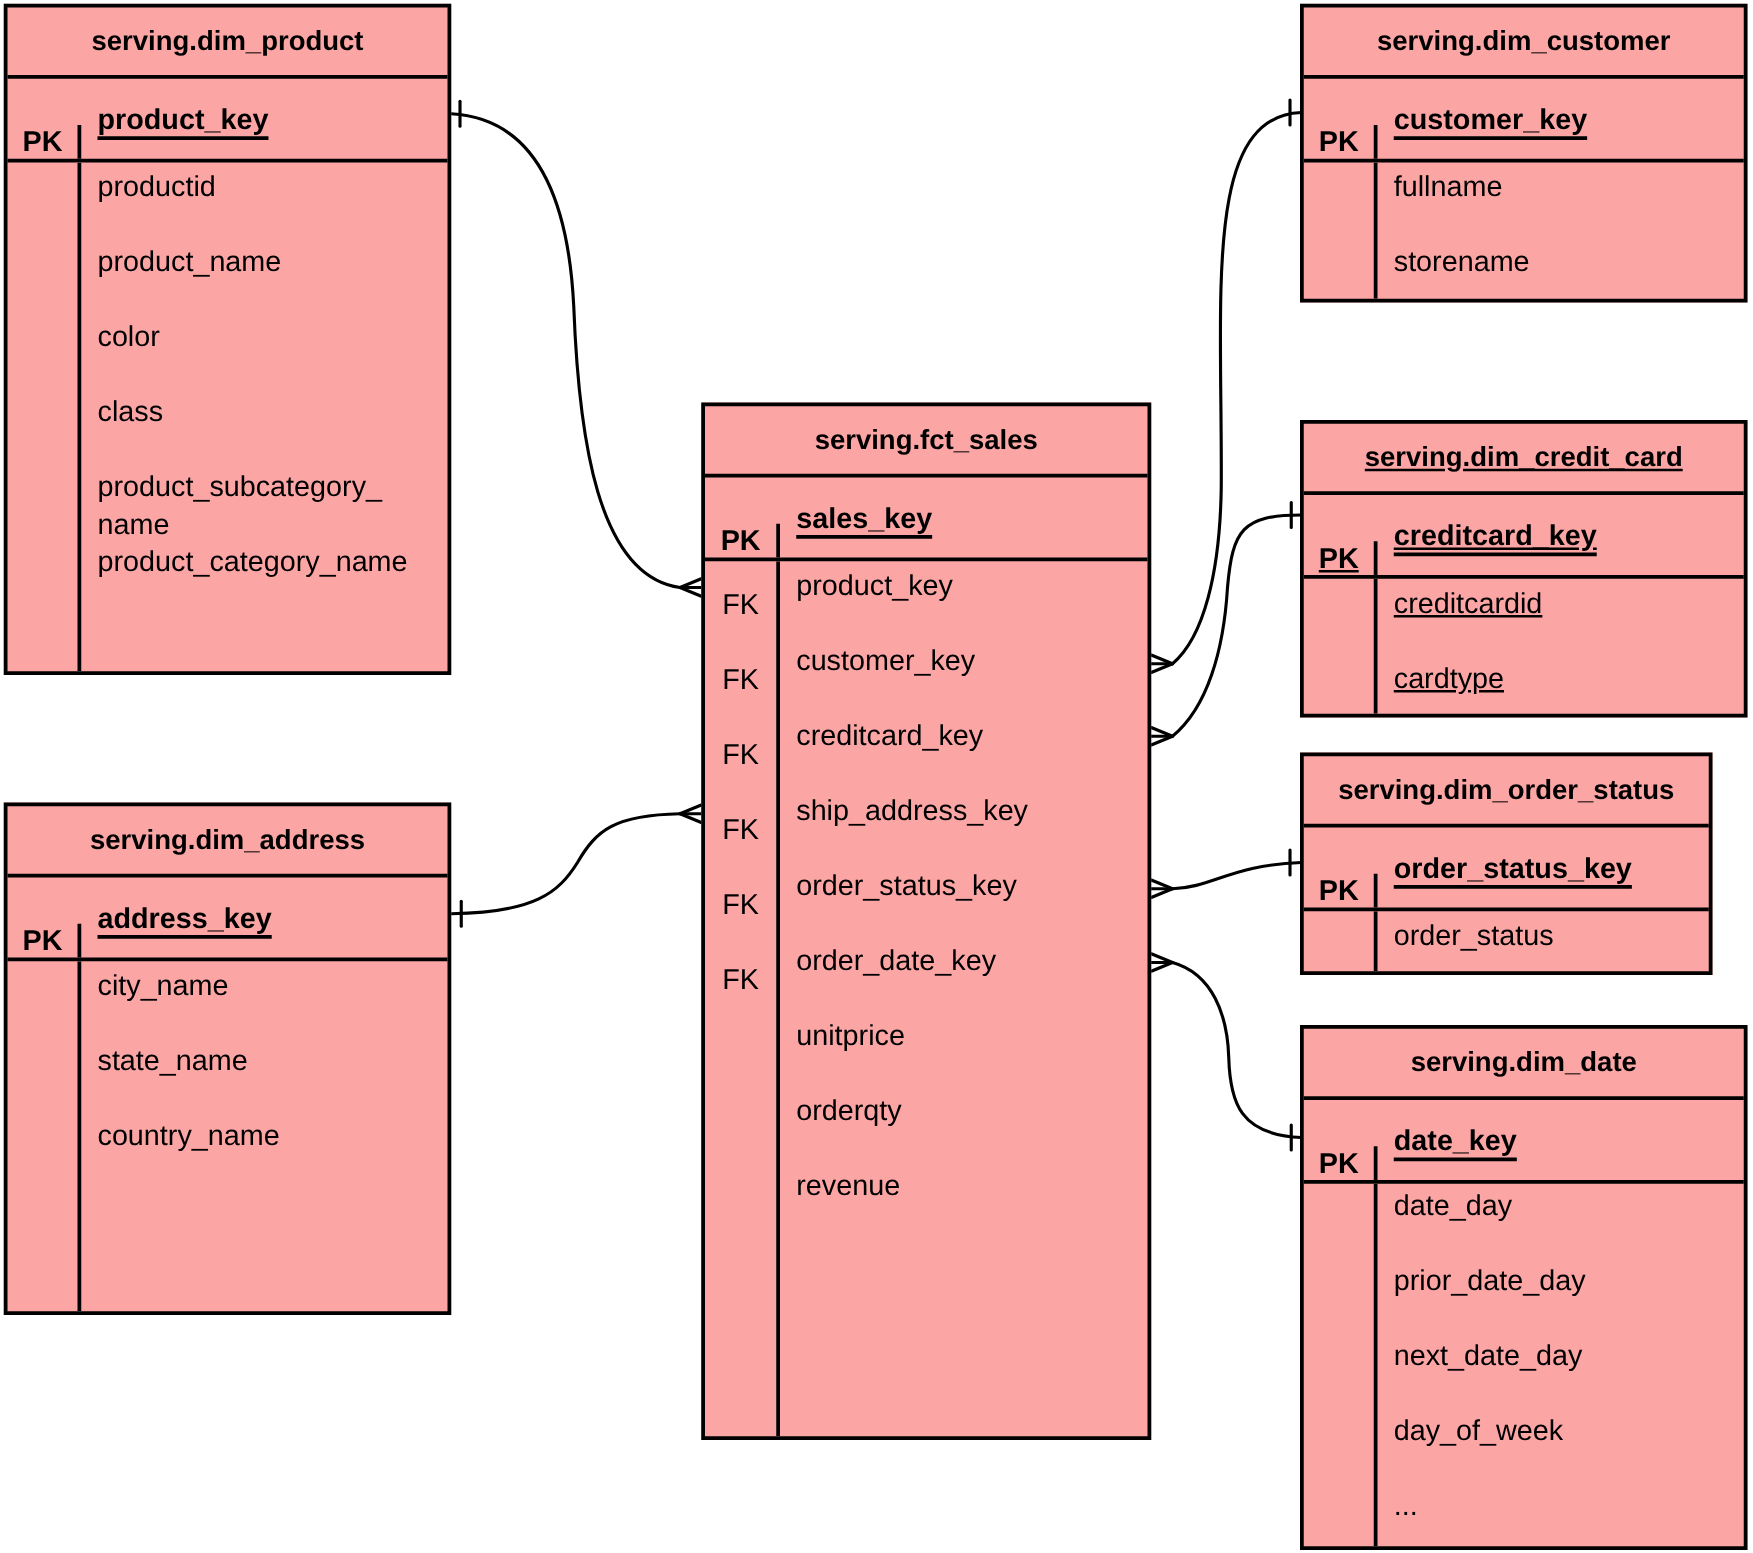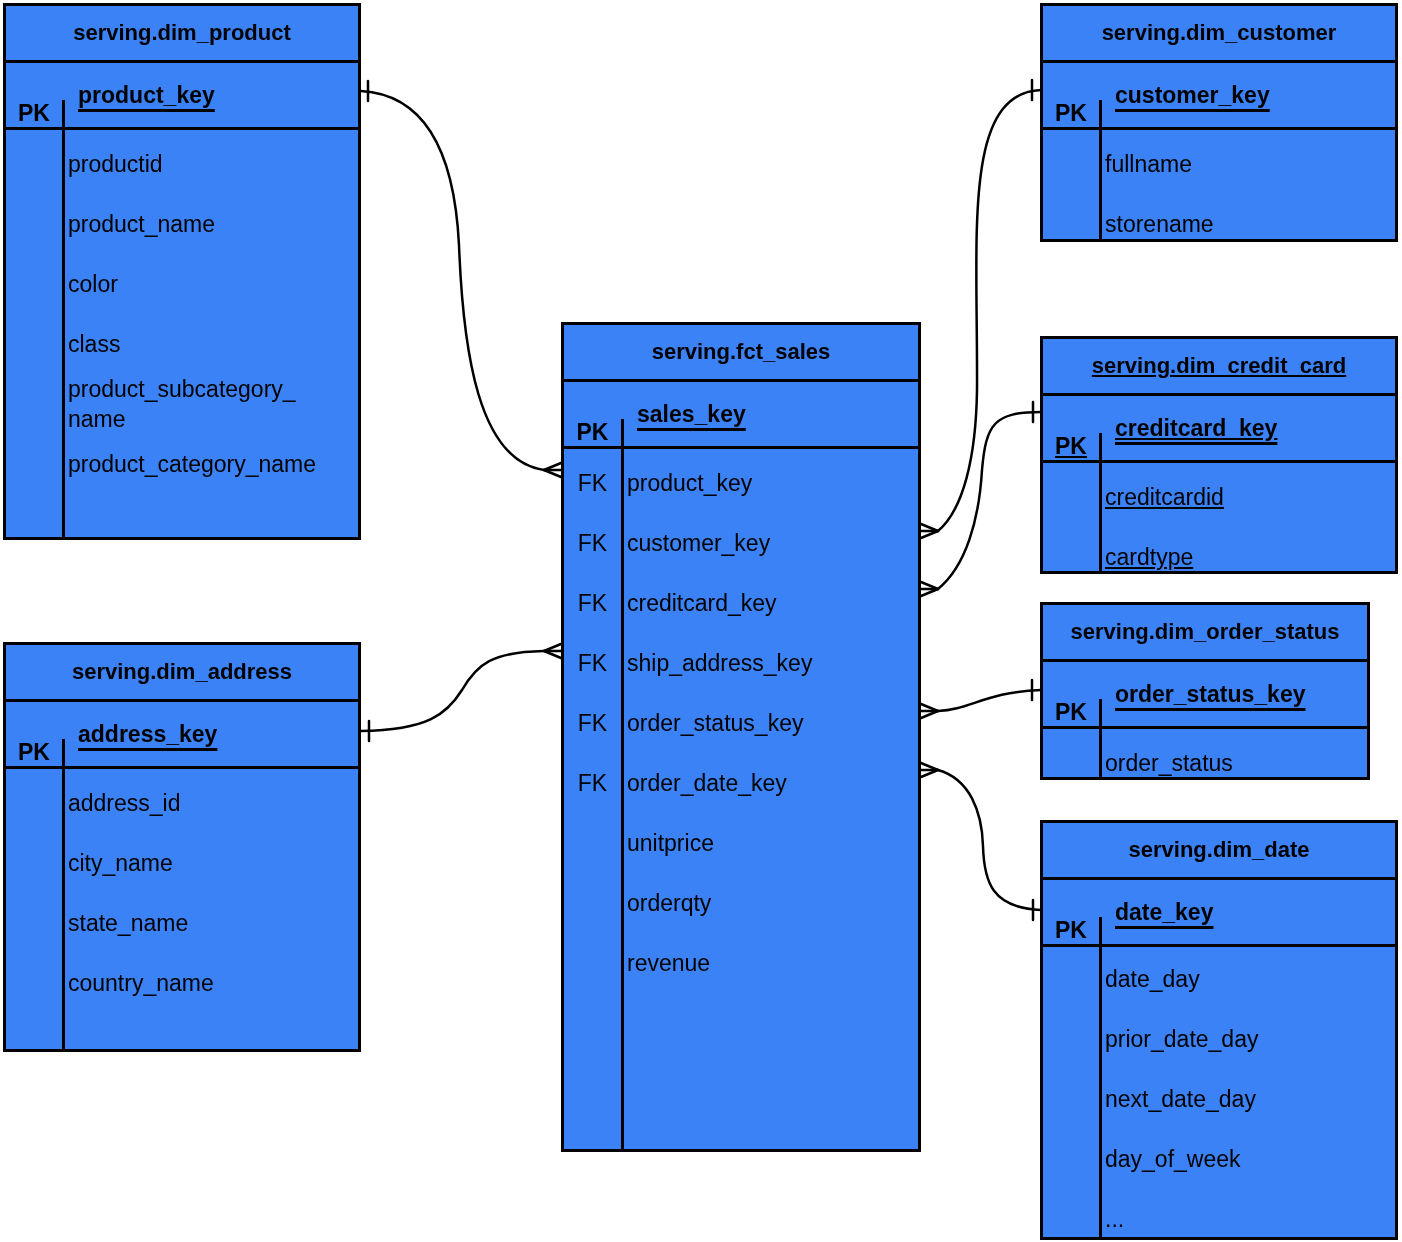--- a/index.html
+++ b/index.html
@@ -9,21 +9,21 @@
     background:#ffffff;
     font-family:"Liberation Sans", sans-serif;
     color:#000000;
     overflow:hidden;
   }
   svg.rels { position:absolute; left:0; top:0; z-index:0; }
   svg.rels path { fill:none; stroke:#000; stroke-width:2.5; stroke-linecap:round; }
 
   .etable {
     position:absolute;
-    background:#3b82f6;
+    background:#fca5a5;
     border:3px solid #000;
     box-sizing:border-box;
     display:flex; flex-direction:column;
     z-index:1;
   }
   .t-title {
     flex:0 0 54px;
     border-bottom:3px solid #000;
     display:flex; align-items:center; justify-content:center;
     font-weight:bold; font-size:22px;
@@ -53,22 +53,22 @@
   .fieldsrow { flex:1 1 auto; overflow:hidden; }
   .kcol {
     flex-direction:column; justify-content:flex-start;
     padding-top:4px;
   }
   .kitem { height:60px; display:flex; align-items:center; justify-content:center; font-size:23px; }
   .flist { flex:1; display:flex; flex-direction:column; padding-top:4px; overflow:hidden; }
   .flist.tight { padding-top:2px; }
   .fitem {
     height:60px; flex:0 0 60px;
-    display:flex; align-items:center;
-    padding-left:3px; font-size:23px; line-height:30px;
+    display:flex; align-items:flex-start;
+    padding-left:13px; font-size:23px; line-height:30px;
     overflow:hidden;
   }
   .fitem .ftext { white-space:nowrap; }
   .fitem.wrap .ftext { white-space:normal; max-width:240px; overflow-wrap:anywhere; display:inline-block; }
 </style>
 </head>
 <body>
 
 <div class="canvas">
 
@@ -297,23 +297,20 @@
     <div class="trow pkrow">
       <div class="kcell">PK</div>
       <div class="fcell">
           <span class="pktext">address_key</span>
         </div>
     </div>
     <div class="trow fieldsrow">
       <div class="kcell kcol"></div>
       <div class="flist">
         <div class="fitem">
-            <span class="ftext">address_id</span>
-          </div>
-        <div class="fitem">
             <span class="ftext">city_name</span>
           </div>
         <div class="fitem">
             <span class="ftext">state_name</span>
           </div>
         <div class="fitem">
             <span class="ftext">country_name</span>
           </div>
       </div>
     </div>

